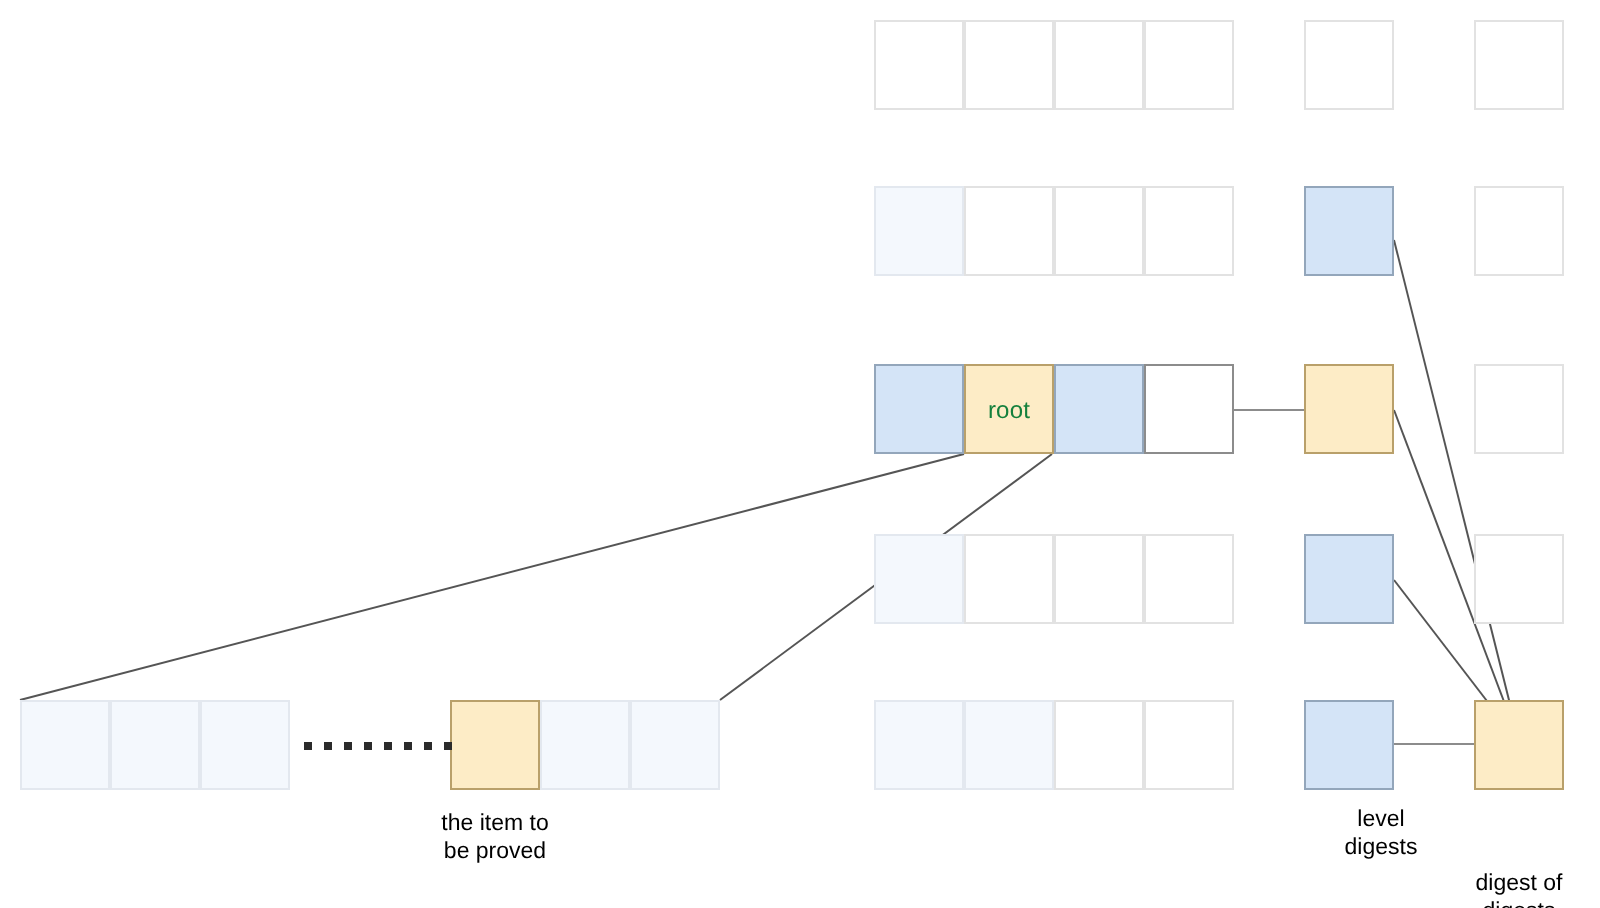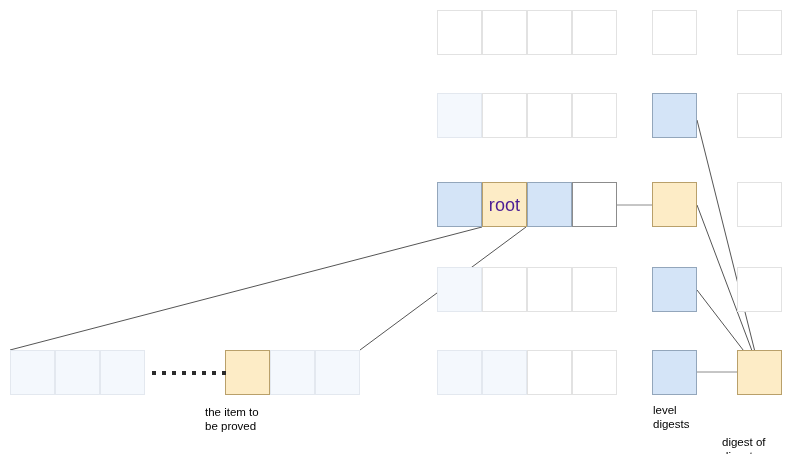--- a/index.html
+++ b/index.html
@@ -26,28 +26,29 @@
   .c-faint      { background: #f4f8fd; border: 1px solid #e3e8ef; }
   .c-blue       { background: #d4e4f7; border: 1px solid #93a6bb; }
   .c-yellow     { background: #fdecc6; border: 1px solid #b9a06a; }
   .c-rootrow    { border: 1px solid #8c8c8c; }
 
   .cell-label {
     position: absolute;
     left: 0; right: 0; top: 50%;
     transform: translateY(-50%);
     text-align: center;
-    font-size: 18px;
-    color: #4c1d95;
+    font-size: 12px;
+    color: #15803d;
     line-height: 1;
     letter-spacing: 0.1px;
   }
 
   .caption {
     position: absolute;
+    text-align: center;
     font-size: 11.5px;
     line-height: 14px;
     color: #000000;
     white-space: pre-line;
   }
 
   .ellipsis-dots {
     position: absolute;
     display: flex;
     align-items: center;

